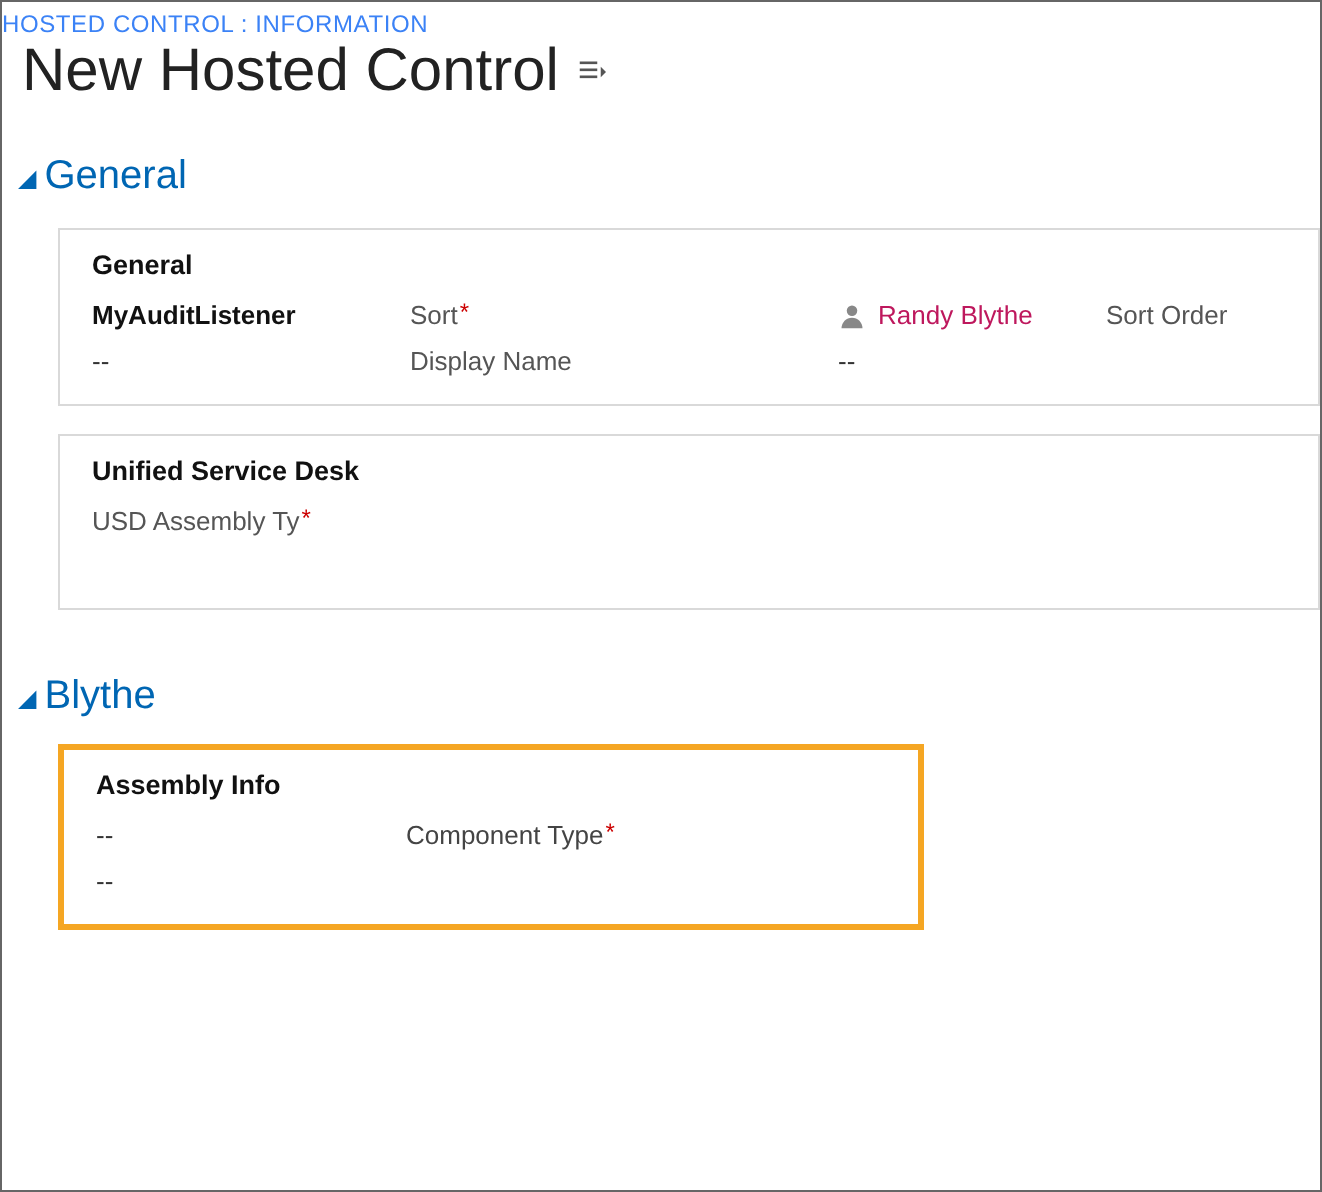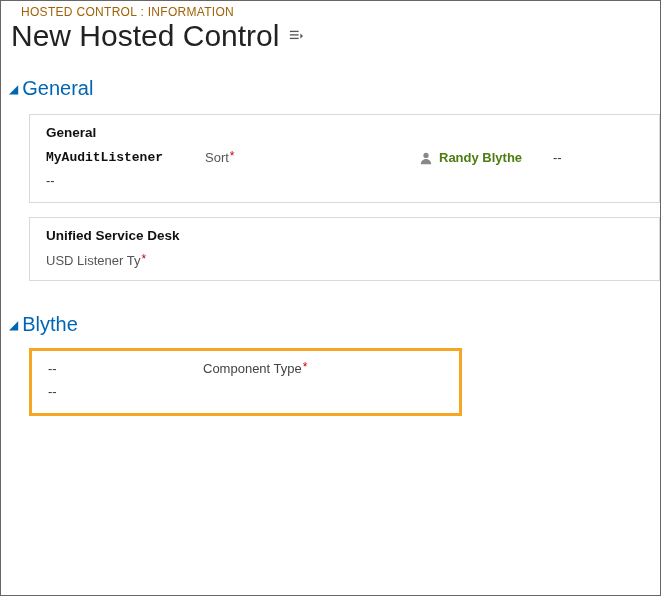--- a/index.html
+++ b/index.html
@@ -8,22 +8,22 @@
     background: #fff;
     color: #333;
     width: 661px;
     height: 596px;
     border: 1px solid #666;
     position: relative;
     overflow: hidden;
   }
   .breadcrumb {
     font-size: 12px;
-    color: #a16207;
-    padding: 4px 10px 0 20px;
+    color: #3b82f6;
+    padding: 4px 10px 0 0;
     letter-spacing: 0.3px;
   }
   .title-row {
     display: flex;
     padding: 0 10px 6px 10px;
   }
   .page-title {
     font-size: 30px;
     font-weight: 300;
     color: #222;
@@ -70,34 +70,34 @@
     grid-template-columns: 155px 210px 130px 1fr;
     column-gap: 4px;
     row-gap: 8px;
     align-items: center;
     font-size: 13px;
     color: #444;
   }
   .form-grid .lbl { color: #555; white-space: nowrap; }
   .req { color: #c00; font-size: 12px; position: relative; top: -2px; margin-left: 1px; }
   .val { color: #111; }
-  .val.bold { font-weight: 700; font-family: Liberation Mono, monospace; }
+  .val.bold { font-weight: 700; }
   .val.empty { color: #333; }
   .owner-cell {
     display: flex;
     align-items: center;
     gap: 6px;
   }
-  .owner-link { color: #4d7c0f; font-weight: 700; cursor: pointer; }
+  .owner-link { color: #be185d; font-weight: 400; cursor: pointer; }
   .person-icon {
     width: 14px; height: 14px;
     display: inline-block;
   }
   .person-icon svg { width: 14px; height: 14px; fill: #888; }
-  .panel.usd { padding-bottom: 12px; }
+  .panel.usd { padding-bottom: 36px; }
   .highlight-box {
     border: 3px solid #f5a623;
     margin: 6px 198px 14px 28px;
     padding: 10px 16px 14px 16px;
     background: #fff;
   }
   .assembly-grid {
     display: grid;
     grid-template-columns: 155px 1fr;
     row-gap: 8px;
@@ -134,36 +134,39 @@
     <div class="lbl"><span>Sort</span><span class="req">*</span></div>
     <div class="owner-cell">
       <span class="person-icon">
         <svg viewBox="0 0 16 16">
             <circle cx="8" cy="5" r="3"></circle>
             <path d="M2 15c0-3.3 2.7-6 6-6s6 2.7 6 6H2z"></path>
           </svg>
       </span>
       <span class="owner-link">Randy Blythe</span>
     </div>
+    <div class="lbl">Sort Order</div>
     <div class="val empty">--</div>
+    <div class="lbl">Display Name</div>
     <div class="val empty">--</div>
   </div>
 </div>
 
 <div class="panel usd">
   <div class="panel-title">Unified Service Desk</div>
   <div class="form-grid" style="grid-template-columns:155px 1fr;">
-    <div class="lbl"><span>USD Listener Ty</span><span class="req">*</span></div>
+    <div class="lbl"><span>USD Assembly Ty</span><span class="req">*</span></div>
   </div>
 </div>
 
 <div class="section-header">
   <span class="caret">◢</span>
   <span class="label">Blythe</span>
 </div>
 
 <div class="highlight-box">
+  <div class="panel-title">Assembly Info</div>
   <div class="assembly-grid">
     <div class="val empty">--</div>
     <div class="lbl"><span>Component Type</span><span class="req">*</span></div>
     <div class="val empty">--</div>
   </div>
 </div>
 
 </body></html>

